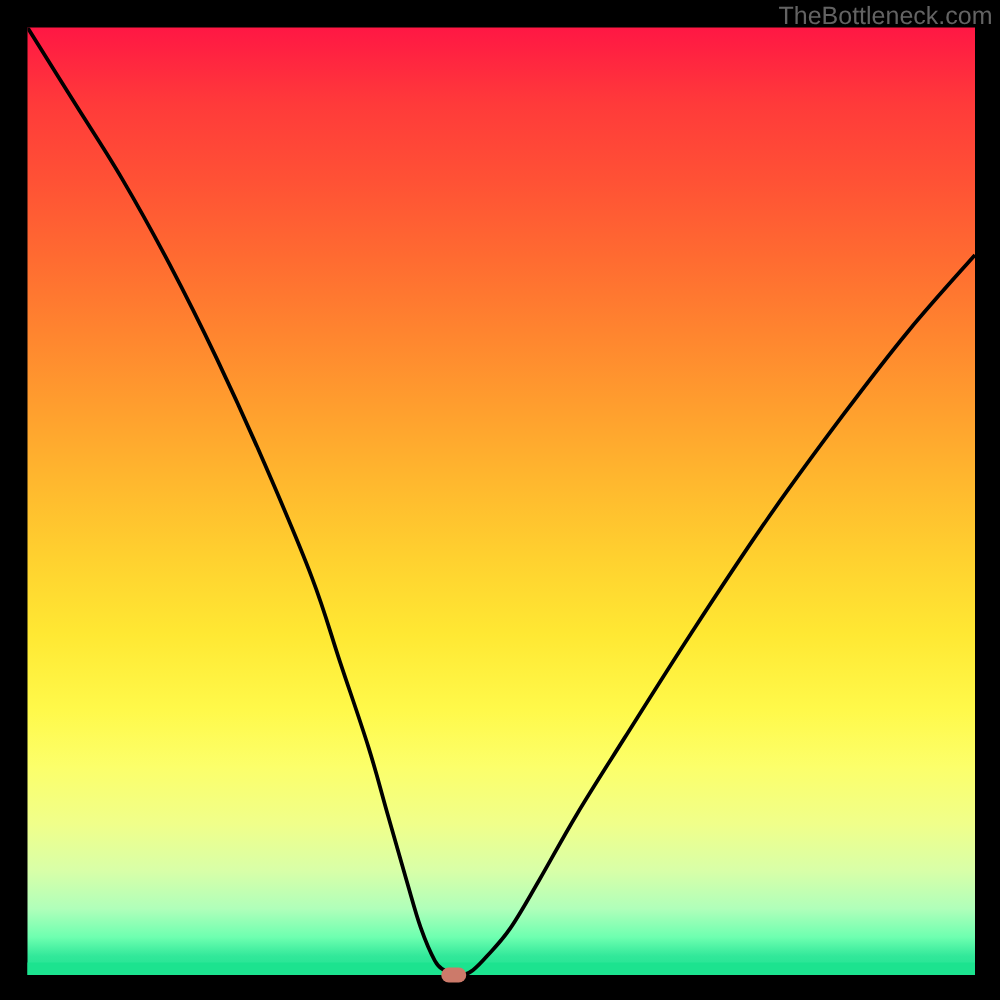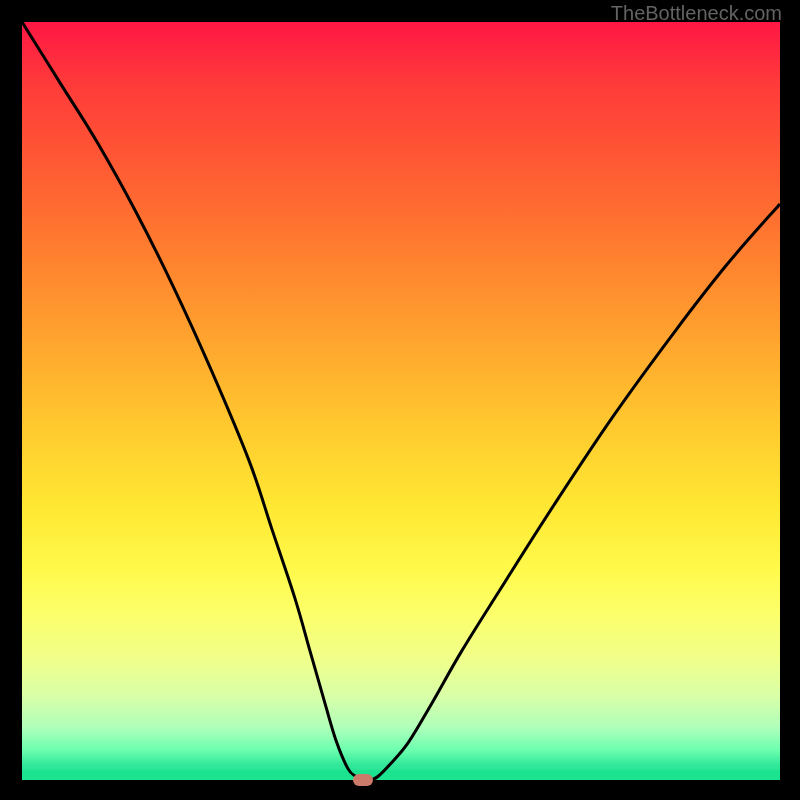--- a/index.html
+++ b/index.html
@@ -9,21 +9,21 @@
   .container {
     width: 800px;
     height: 800px;
     position: relative;
     background: #000;
   }
   
   .watermark {
     position: absolute;
     top: 2px;
-    right: 18px;
+    right: 6px;
     font-family: Arial, sans-serif;
     font-size: 20px;
     font-weight: 500;
     color: #636363;
     z-index: 10;
   }
   
   .plot-area {
     position: absolute;
     left: 22px;

